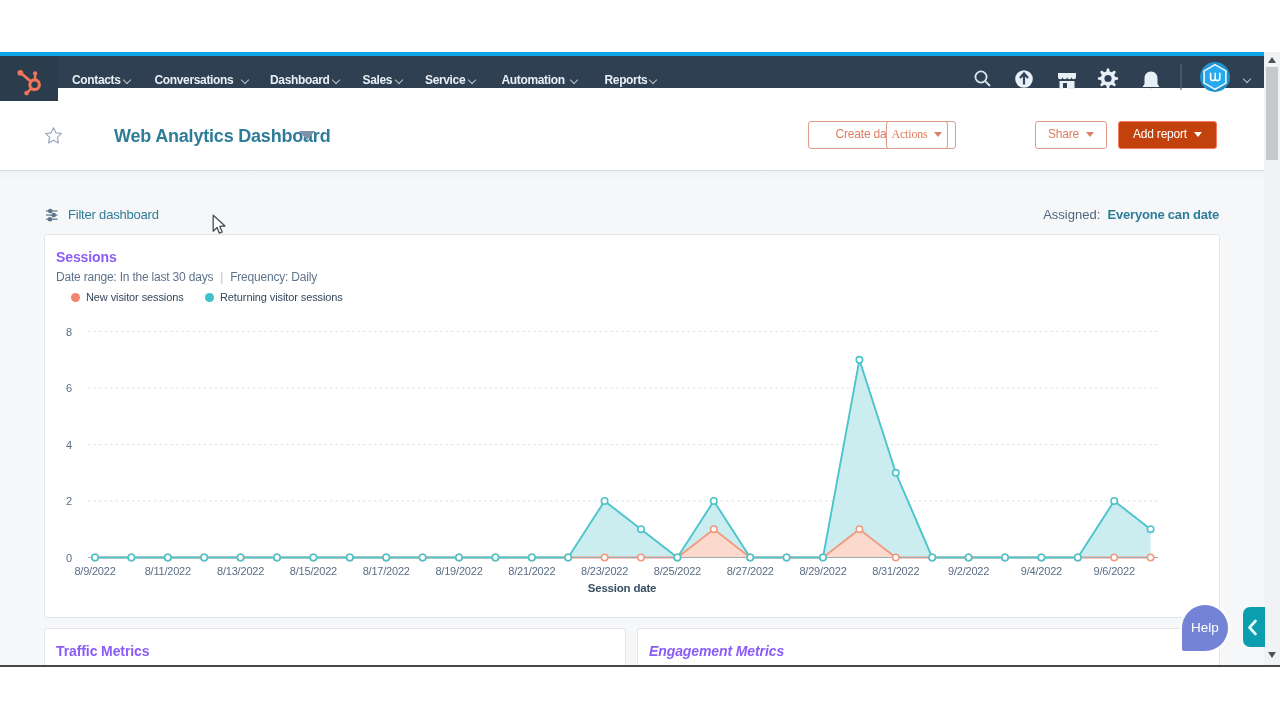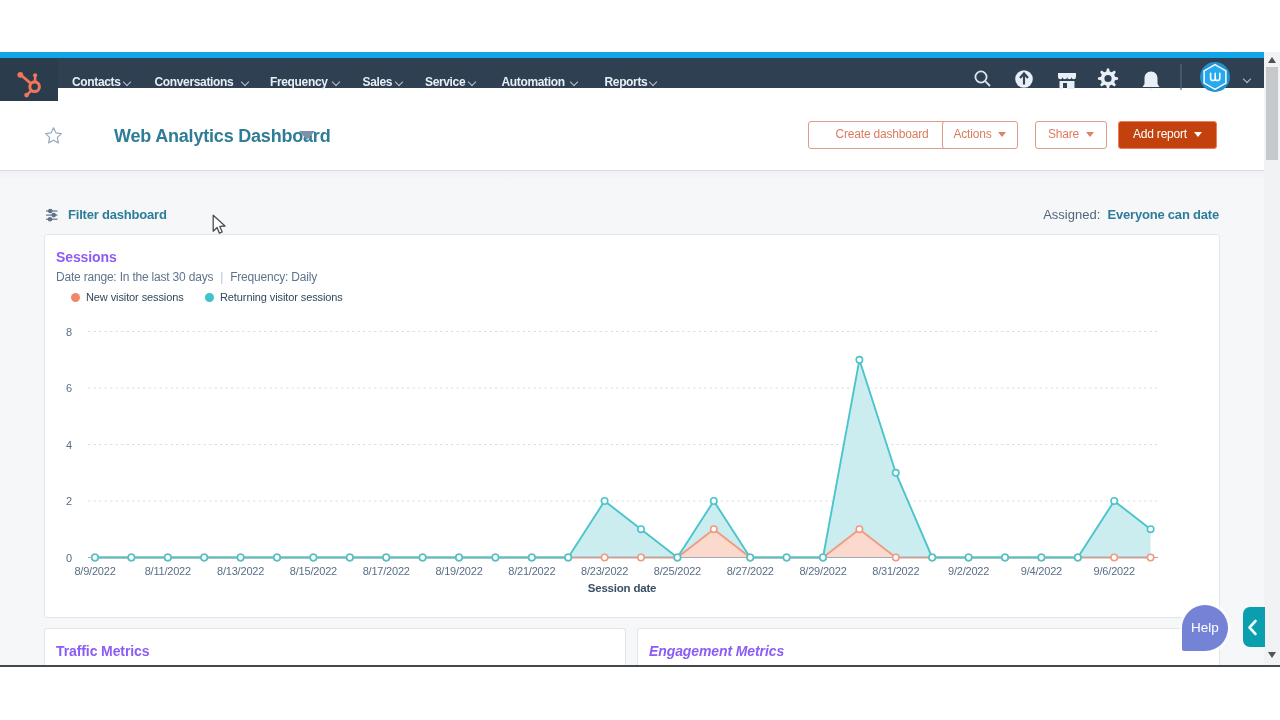--- a/index.html
+++ b/index.html
@@ -1,37 +1,37 @@
 <!DOCTYPE html>
 <html><head>
 <meta charset="utf-8">
 <style>
 * { margin:0; padding:0; box-sizing:border-box; }
 html,body { width:1280px; height:720px; background:#fff; font-family:"Liberation Sans", sans-serif; overflow:hidden; }
 .abs { position:absolute; }
 #stage { position:relative; width:1280px; height:720px; }
 
 
-#nav { left:0; top:52px; width:1264px; height:36px; background:#2e4052; border-top:6px solid #0ea5e9; }
+#nav { left:0; top:52px; width:1264px; height:36px; background:#2e4052; border-top:4px solid #0ea5e9; }
 #logo { left:0; top:0; width:58px; height:49px; background:#2b3c4d; }
 .navitem { position:absolute; top:0; height:49px; line-height:49px; color:#e9eff6; font-size:12px; font-weight:700; letter-spacing:-.35px; }
 .nchev { position:absolute; width:8px; height:8px; }
 .nchev:before { content:""; position:absolute; left:0; top:0; width:5px; height:5px; border-right:1.5px solid #bac6d3; border-bottom:1.5px solid #bac6d3; transform:rotate(45deg); }
 
 
 #hdr { left:0; top:101px; width:1264px; height:70px; background:#fff; border-bottom:1px solid #d9dde2; }
 #title { left:70px; top:126px; font-size:18px; font-weight:700; color:#2e7c98; letter-spacing:-.2px;margin-left:44px; }
 .btn { position:absolute; top:121px; height:28px; border:1px solid #dd9c87; border-radius:3px; color:#dc7c5e; font-size:12px; letter-spacing:-.2px; text-align:center; line-height:25px; background:#fff; }
 .caret { display:inline-block; width:0; height:0; border-left:4.5px solid transparent; border-right:4.5px solid transparent; border-top:5.5px solid #d8836a; margin-left:7px; vertical-align:1px; }
 #addreport { background:#c2410c; border-color:#f37a5c; color:#fff; font-weight:400; }
 #addreport .caret { border-top-color:#fff; }
 
 
 #content { left:0; top:171px; width:1264px; height:495px; background:linear-gradient(#eff1f4, #f6f7f9 9px); }
-#filterrow { left:68px; top:207px; font-size:13px; font-weight:700; letter-spacing:-.2px; color:#2e7c98; }
+#filterrow { left:68px; top:207px; font-size:13px; font-weight:400; letter-spacing:-.2px; color:#2e7c98; }
 #assigned { top:207px; right:61px; font-size:13px; color:#51667e; }
 #assigned a { color:#2e7c98; font-weight:700; letter-spacing:-.2px; text-decoration:none; }
 .card { position:absolute; background:#fff; border:1px solid #e2e6ec; border-radius:3px; }
 #sessions-card { left:44px; top:234px; width:1176px; height:384px; }
 #tm-card { left:44px; top:628px; width:582px; height:38px; border-bottom:none; border-radius:3px 3px 0 0; }
 #em-card { left:637px; top:628px; width:583px; height:38px; border-bottom:none; border-radius:3px 3px 0 0; }
 .cardtitle { position:absolute; font-size:14px; font-weight:700; letter-spacing:-.1px; color:#8b5cf6; }
 #meta { left:56px; top:270px; font-size:12px; letter-spacing:-.2px; color:#5f748c; }
 #meta .sep { color:#b8c2cd; margin:0 7px; }
 .legend { position:absolute; top:291px; font-size:11px; letter-spacing:-.1px; color:#33475b; }
@@ -63,21 +63,21 @@
         <line x1="21.1" y1="10.8" x2="21.1" y2="5.2" stroke-width="2.5"></line>
         <circle cx="21.1" cy="4.3" r="2.1" stroke="none"></circle>
         <line x1="17.4" y1="19.4" x2="13.4" y2="23.4" stroke-width="2.5"></line>
         <circle cx="12.6" cy="24.1" r="2.4" stroke="none"></circle>
       </g>
     </svg>
     <span class="navitem" style="left:72px;">Contacts</span>
       <span class="nchev" style="left:123.5px; top:21px;"></span>
     <span class="navitem" style="left:154.5px;">Conversations</span>
       <span class="nchev" style="left:241.5px; top:21px;"></span>
-    <span class="navitem" style="left:270px;">Frequency</span>
+    <span class="navitem" style="left:270px;">Dashboard</span>
       <span class="nchev" style="left:332.5px; top:21px;"></span>
     <span class="navitem" style="left:362.5px;">Sales</span>
       <span class="nchev" style="left:395.5px; top:21px;"></span>
     <span class="navitem" style="left:425px;">Service</span>
       <span class="nchev" style="left:469px; top:21px;"></span>
     <span class="navitem" style="left:501.5px;">Automation</span>
       <span class="nchev" style="left:570.5px; top:21px;"></span>
     <span class="navitem" style="left:604.5px;">Reports</span>
       <span class="nchev" style="left:649.5px; top:21px;"></span>
   </div>
@@ -115,21 +115,21 @@
   <span class="nchev" style="left:1244px; top:76px;"></span>
 
   <div class="abs" id="hdr"></div>
   <svg class="abs" style="left:44px; top:126px;" width="19" height="19" viewBox="0 0 19 19">
     <path d="M9.5 1.8 L11.9 6.8 L17.4 7.6 L13.4 11.4 L14.4 16.9 L9.5 14.2 L4.6 16.9 L5.6 11.4 L1.6 7.6 L7.1 6.8 Z" fill="none" stroke="#9aabbe" stroke-width="1.2" stroke-linejoin="round"></path>
   </svg>
   <span class="abs" id="title">Web Analytics Dashboard</span>
   <span class="abs" style="left:299px; top:131px; width:0; height:0; border-left:8px solid transparent; border-right:8px solid transparent; border-top:9px solid #7d91a8;"></span>
 
   <div class="btn" style="left:808px; width:148px;">Create dashboard</div>
-  <div class="btn" style="left:942px; width:76px;">Actions<span class="caret"></span></div>
+  <div class="btn" style="left:886px; width:62px;font-family:Liberation Serif, serif;">Actions<span class="caret"></span></div>
   <div class="btn" style="left:1035px; width:72px;">Share<span class="caret"></span></div>
   <div class="btn" id="addreport" style="left:1118px; width:99px;">Add report<span class="caret"></span></div>
 
   <div class="abs" id="content"></div>
 
   <svg class="abs" style="left:46px; top:208px;" width="12" height="14" viewBox="0 0 12 14">
     <g stroke="#5f7389" stroke-width="1.2" fill="#5f7389">
       <line x1="0" y1="3" x2="11.5" y2="3"></line>
         <circle cx="4.3" cy="3" r="1.7"></circle>
       <line x1="0" y1="7.1" x2="11.5" y2="7.1"></line>

